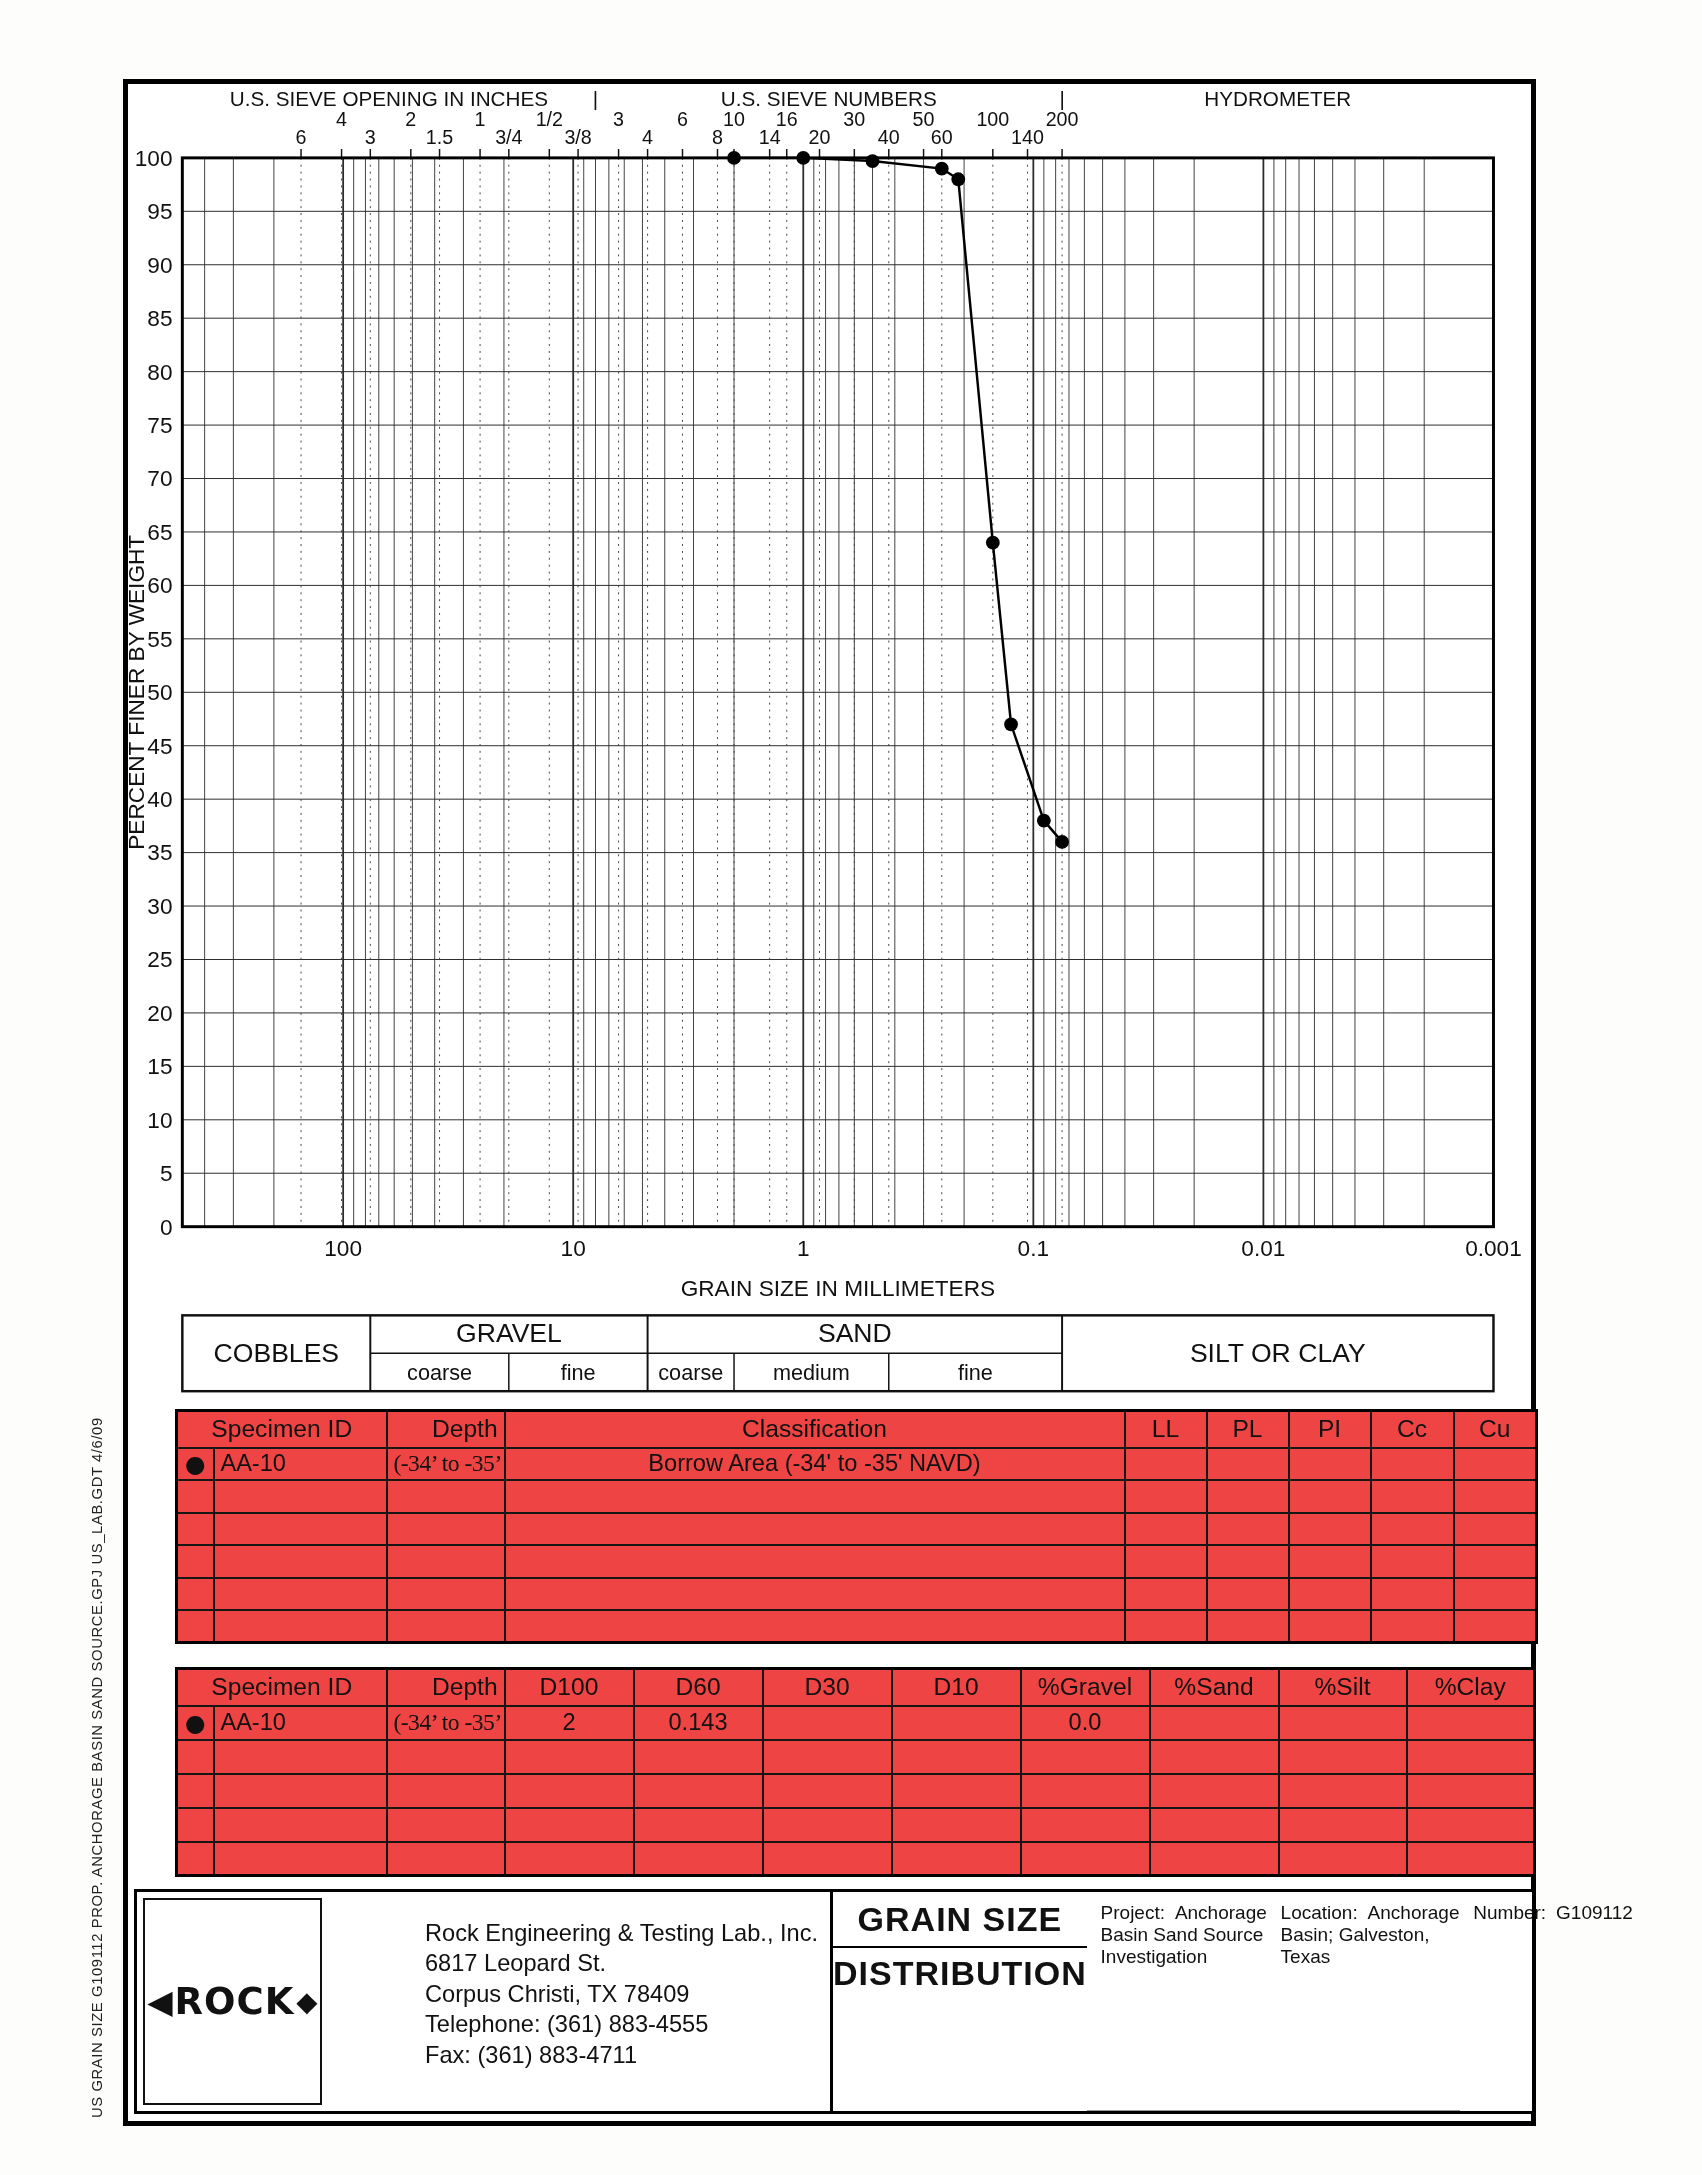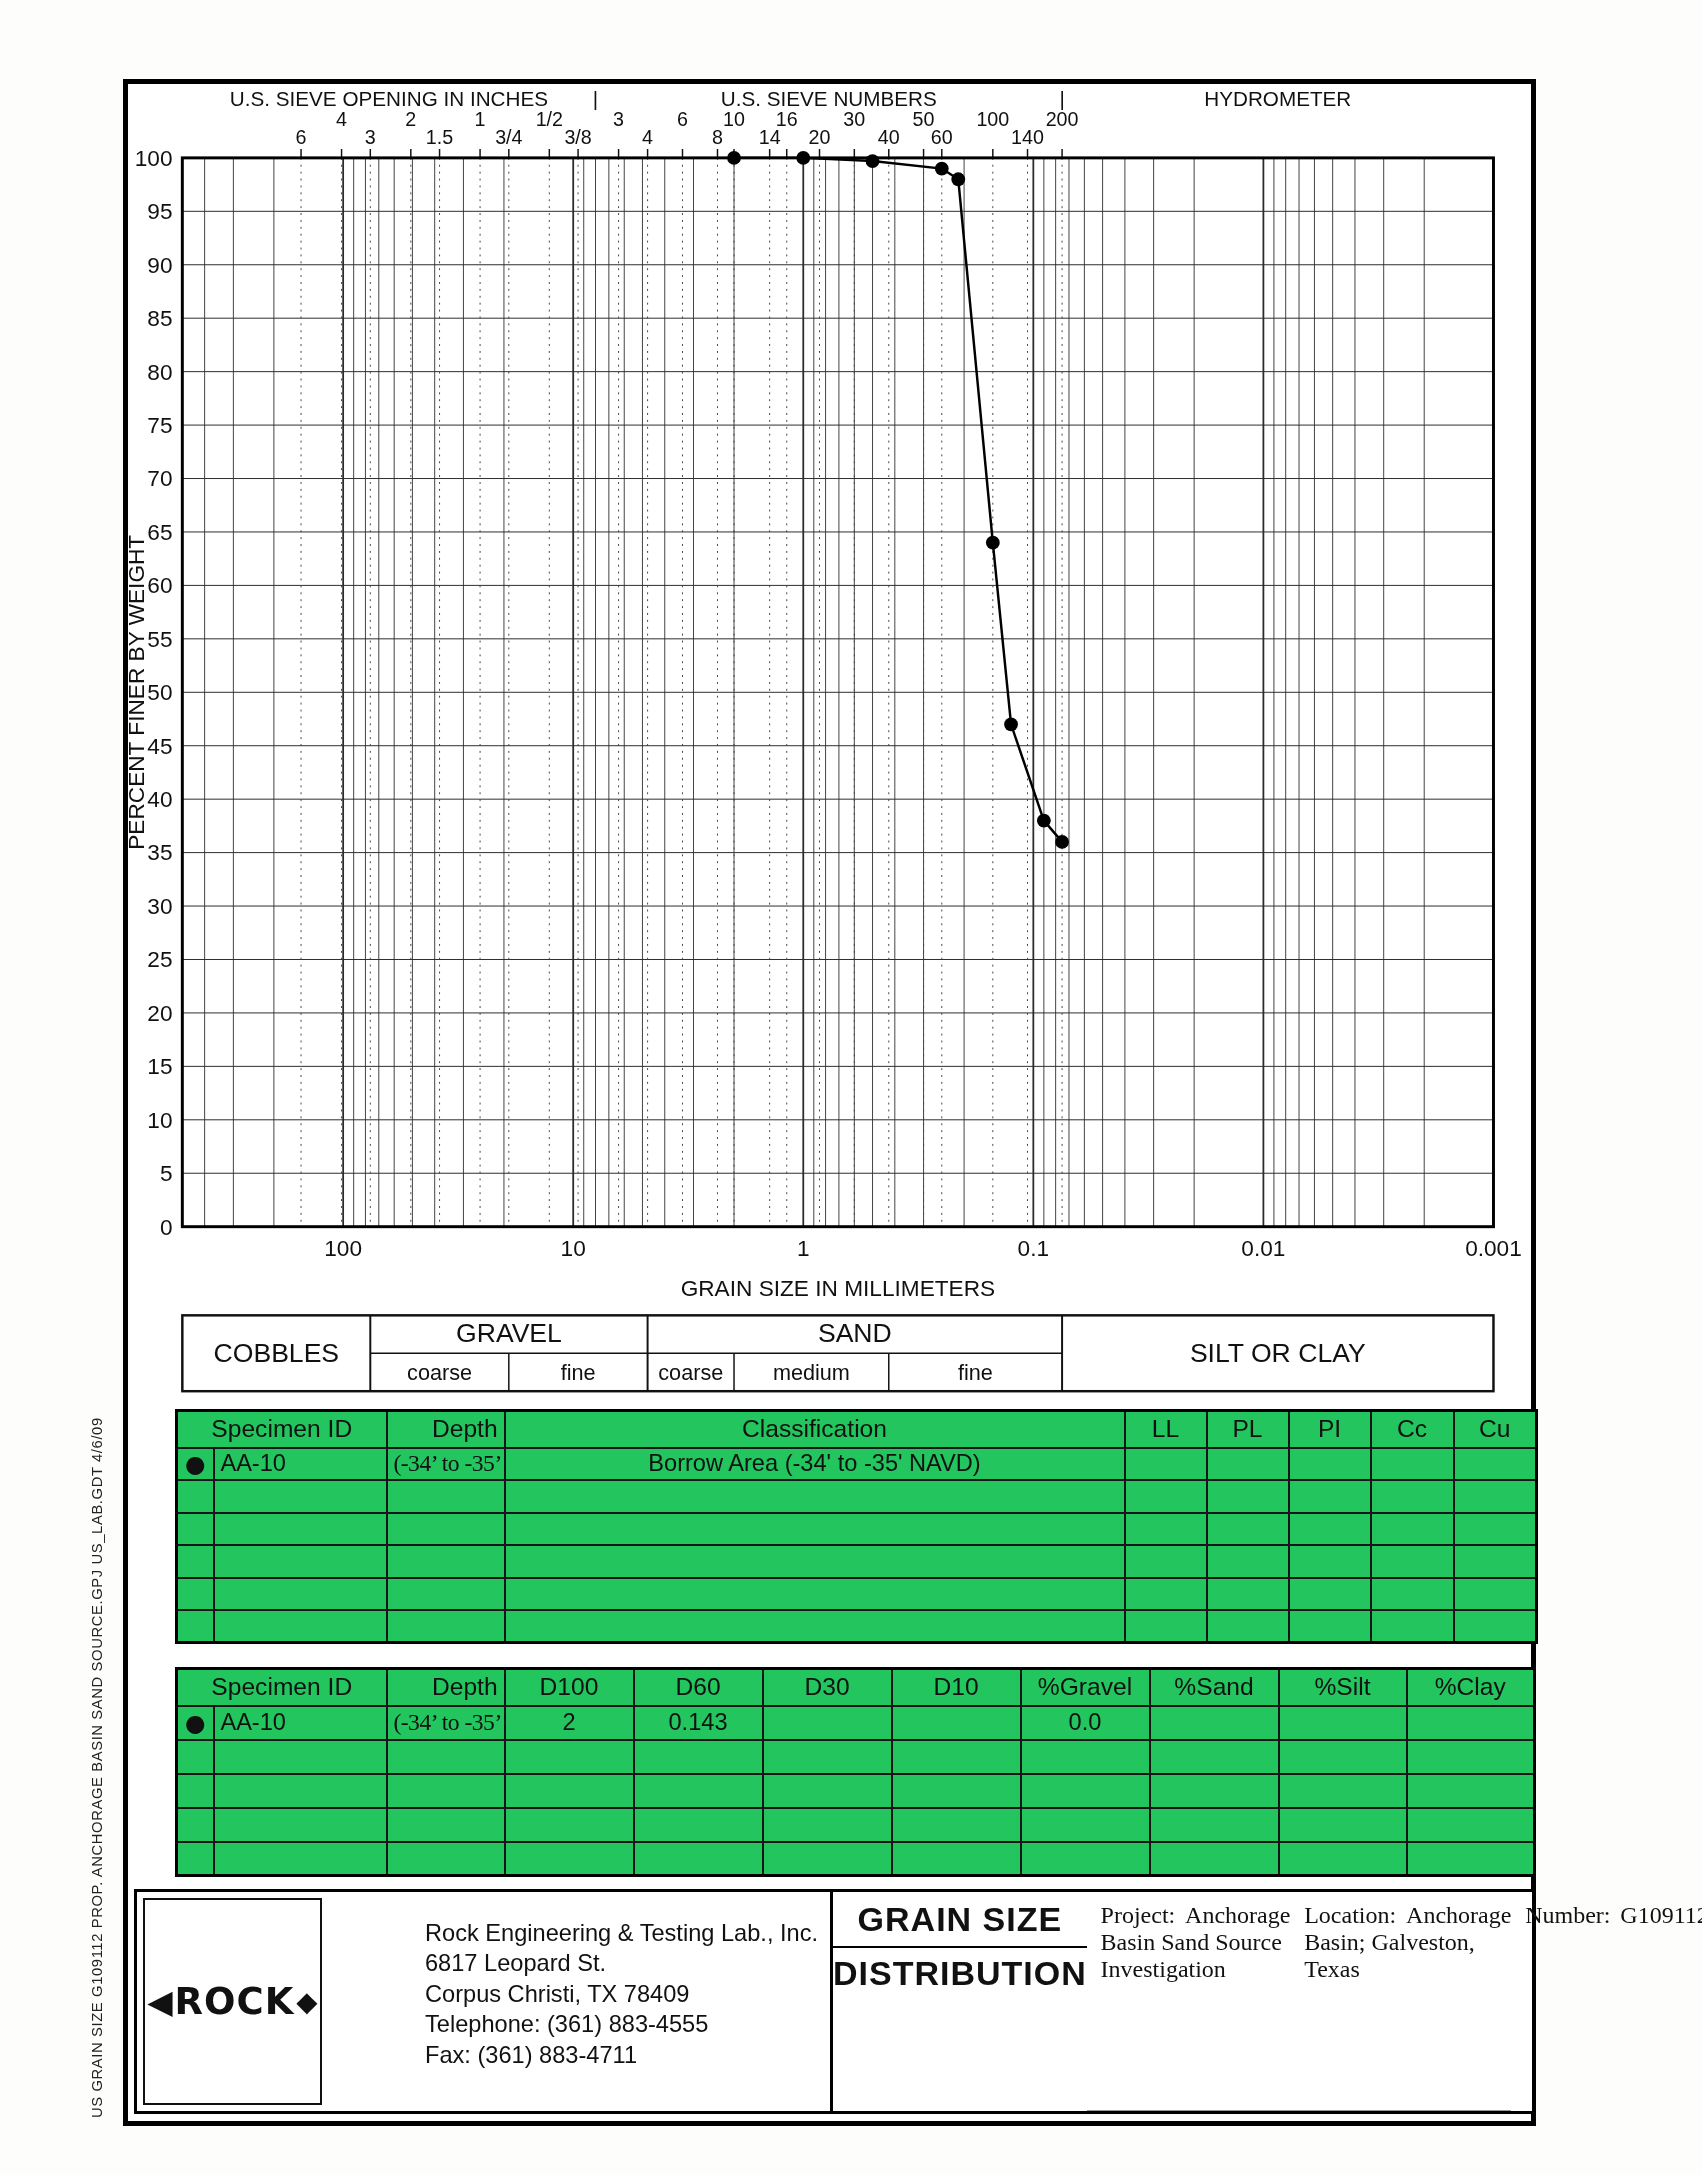--- a/index.html
+++ b/index.html
@@ -12,21 +12,21 @@
   }
   .outer-border {
     position: absolute; left: 123px; top: 79px; width: 1413px; height: 2047px;
     border: 5.9px solid #000; background: #fff;
   }
   #chart-svg { position: absolute; left: 128px; top: 84px; }
   #chart-svg text { font-family: "Liberation Sans", sans-serif; fill: #111; }
 
   .spec-table {
     position: absolute; border-collapse: collapse; table-layout: fixed;
-    background: #22c55e; border: 3px solid #000;
+    background: #ef4444; border: 3px solid #000;
   }
   .spec-table th, .spec-table td {
     border: 2px solid #161616; padding: 0 5.9px; font-weight: normal;
     font-size: 24.6px; overflow: hidden; white-space: nowrap;
   }
   .spec-table td { font-size: 23.6px; }
   .spec-table thead tr { height: 37px; }
   #class-table tbody tr { height: 32.5px; }
   #grad-table tbody tr { height: 34px; }
   .c { text-align: center; } .l { text-align: left; } .r { text-align: right; }
@@ -59,21 +59,21 @@
     font-size: 23.6px; line-height: 30.5px;
   }
   .tb-right {
     position: absolute; left: 693px; top: 0; width: 701px; height: 219px;
     border-left: 3px solid #000; display: flex; 
   }
   .tb-title {
     height: 56px; line-height: 54px; border-bottom: 2px solid #000;
     font-size: 34px; font-weight: bold; text-align: center; letter-spacing: 1px;
   }
-  .tb-row { flex: 1; border-bottom: 1px solid #999; font-size: 24px; padding: 9.9px 0 0 13.8px; font-family: Liberation Serif, serif; }
+  .tb-row { flex: 1; border-bottom: 1px solid #999; font-size: 19px; padding: 9.9px 0 0 13.8px; }
   .tb-row.last { border-bottom: none; text-align: center; }
   .tb-label { margin-right: 9.9px; }
 </style>
 </head>
 <body>
 
 <div class="outer-border"></div>
 
 <svg id="chart-svg" width="1407" height="1320" viewBox="0 0 1428 1340">
     <g stroke="#2b2b2b">

